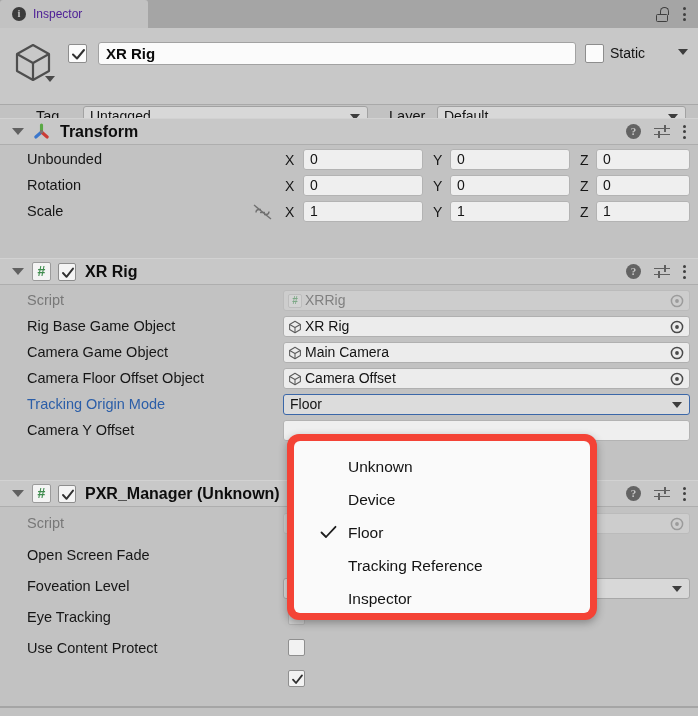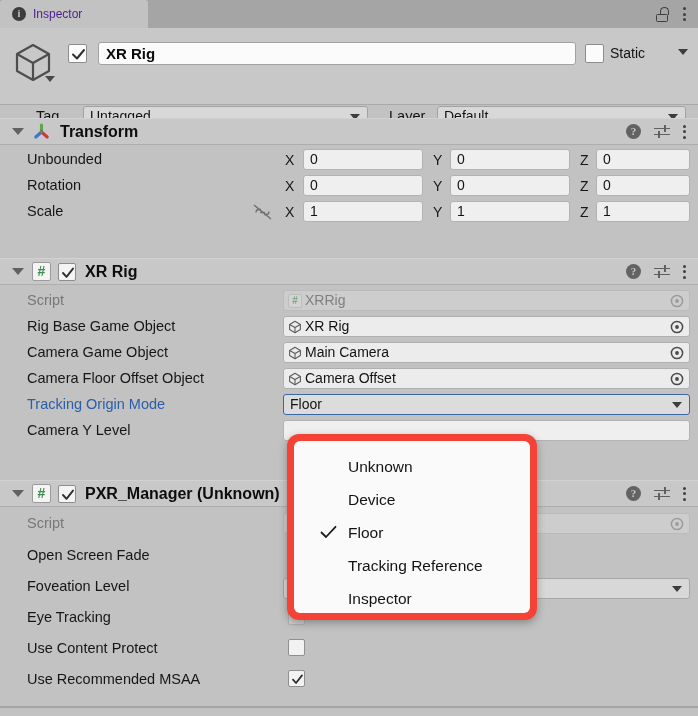--- a/index.html
+++ b/index.html
@@ -162,21 +162,21 @@
   .ddfield .arrow-dn { position: absolute; right: 7px; top: 7px; }
   .cbox {
     position: absolute; left: 288px; top: 3px; width: 17px; height: 17px;
     background: #f2f2f2; border: 1px solid #8f8f8f; border-radius: 2px;
   }
   .cbox.dimmed { background: #d0d0d0; border-color: #b4b4b4; }
   .cbox svg { position: absolute; left: 1.5px; top: 1.5px; }
 
   
   .popup {
-    position: absolute; left: 287px; top: 434px; width: 250px; height: 186px;
+    position: absolute; left: 287px; top: 434px; width: 310px; height: 186px;
     background: #f44336; border-radius: 12px;
     box-shadow: 0 3px 9px rgba(0,0,0,0.3);
     padding: 7px; z-index: 50;
   }
   .popup-inner {
     width: 100%; height: 100%; background: #fafafa; border-radius: 6px;
     padding-top: 9px;
   }
   .menu-item {
     position: relative; height: 33px; display: flex; align-items: center;
@@ -408,21 +408,21 @@
 
       <div class="row">
         <span class="row-label link">Tracking Origin Mode</span>
         <div class="ddfield focused">
           <span>Floor</span>
           <div class="arrow-dn"></div>
         </div>
       </div>
 
       <div class="row">
-        <span class="row-label">Camera Y Level</span>
+        <span class="row-label">Camera Y Offset</span>
         <div class="numfield" style="left:283px;width:407px"></div>
       </div>
     </div>
   </div>
 
   <div class="comp" style="top:480px;">
     <div class="comp-head">
       <div class="foldout"></div>
       <div class="hash-ic">#</div>
       <div class="comp-check">
@@ -476,21 +476,20 @@
         <span class="row-label">Eye Tracking</span>
         <div class="cbox dimmed"></div>
       </div>
 
       <div class="row" style="height:31px">
         <span class="row-label">Use Content Protect</span>
         <div class="cbox"></div>
       </div>
 
       <div class="row" style="height:31px">
-        <span class="row-label">Use Recommended MSAA</span>
         <div class="cbox">
           <svg width="13" height="13" viewBox="0 0 13 13">
               <path d="M2 6.6 L5 10 L11 2.4" stroke="#2f2f2f" stroke-width="1.8" fill="none" stroke-linecap="round" stroke-linejoin="round"></path>
             </svg>
         </div>
       </div>
     </div>
   </div>
 
   <div class="footer-line"></div>

